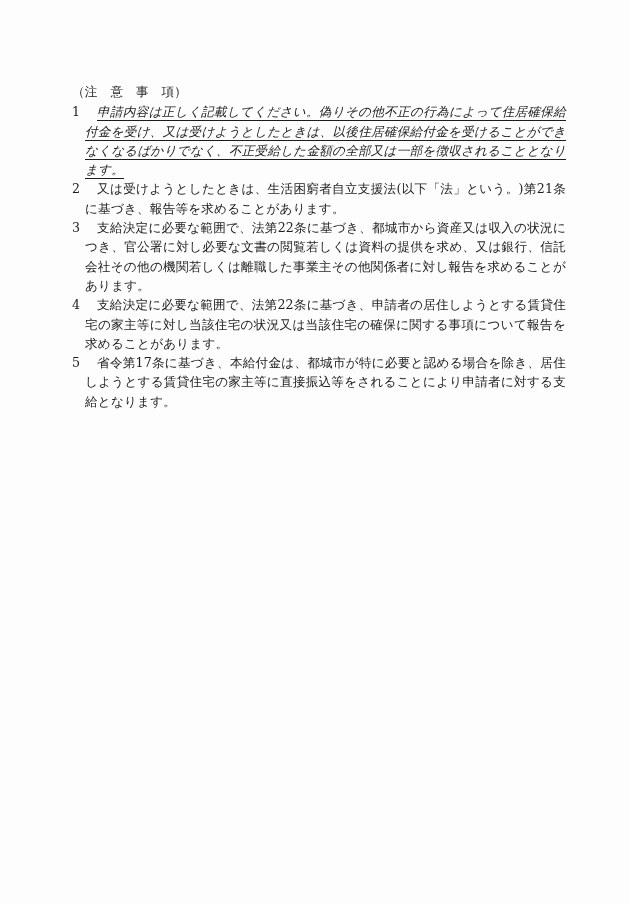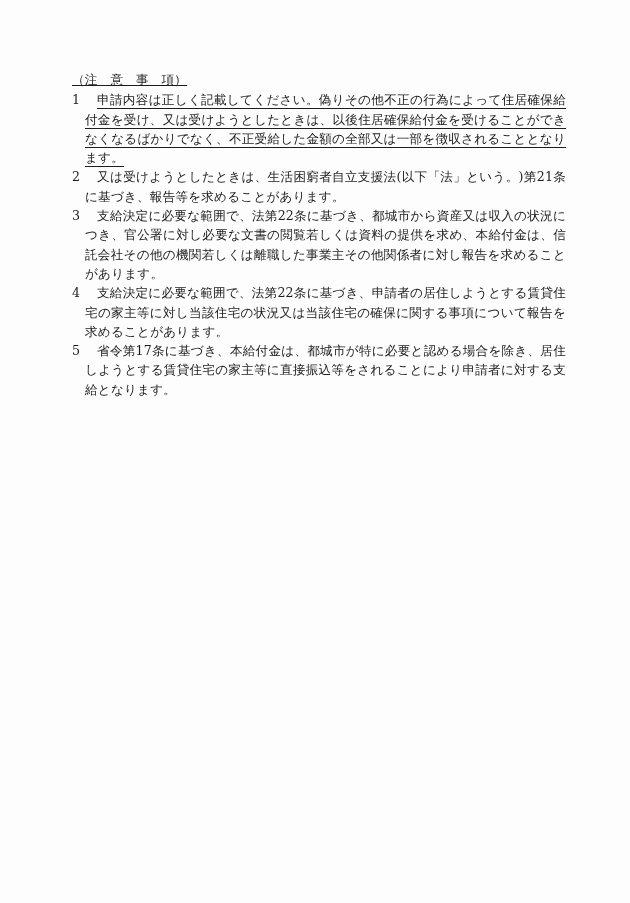--- a/index.html
+++ b/index.html
@@ -21,58 +21,58 @@
     position: absolute;
     left: 72px;
     top: 70px;
     width: 494px;
     font-size: 12.6px;
     line-height: 19.3px;
     letter-spacing: 0.2px;
     text-align: justify;
   }
   .doc-title {
-    margin: 0 0 1px 0;
+    margin: 12px 0 1px 0;
     font-size: 12.6px;
     font-weight: normal;
-    text-decoration: underline;
   }
   .note-item {
     padding-left: 13px;   
     text-indent: -13px;   
   }
   .note-item .num {
     display: inline-block;
     text-indent: 0;
     width: 25px;          
   }
   .note-item .txt.underlined {
     text-decoration: underline;
     text-underline-offset: 3.5px;
     text-decoration-thickness: 1px;
+    font-style: italic;
   }
 </style>
 </head>
 <body>
 
 <div class="page">
   <div class="content">
 
     <p class="doc-title">（注　意　事　項）</p>
 
     <div class="note-item" id="item-0">
       <span class="num">1</span><span class="txt underlined">申請内容は正しく記載してください。偽りその他不正の行為によって住居確保給付金を受け、又は受けようとしたときは、以後住居確保給付金を受けることができなくなるばかりでなく、不正受給した金額の全部又は一部を徴収されることとなります。</span>
     </div>
 
     <div class="note-item" id="item-1">
       <span class="num">2</span><span class="txt">又は受けようとしたときは、生活困窮者自立支援法(以下「法」という。)第21条に基づき、報告等を求めることがあります。</span>
     </div>
 
     <div class="note-item" id="item-2">
-      <span class="num">3</span><span class="txt">支給決定に必要な範囲で、法第22条に基づき、都城市から資産又は収入の状況につき、官公署に対し必要な文書の閲覧若しくは資料の提供を求め、本給付金は、信託会社その他の機関若しくは離職した事業主その他関係者に対し報告を求めることがあります。</span>
+      <span class="num">3</span><span class="txt">支給決定に必要な範囲で、法第22条に基づき、都城市から資産又は収入の状況につき、官公署に対し必要な文書の閲覧若しくは資料の提供を求め、又は銀行、信託会社その他の機関若しくは離職した事業主その他関係者に対し報告を求めることがあります。</span>
     </div>
 
     <div class="note-item" id="item-3">
       <span class="num">4</span><span class="txt">支給決定に必要な範囲で、法第22条に基づき、申請者の居住しようとする賃貸住宅の家主等に対し当該住宅の状況又は当該住宅の確保に関する事項について報告を求めることがあります。</span>
     </div>
 
     <div class="note-item" id="item-4">
       <span class="num">5</span><span class="txt">省令第17条に基づき、本給付金は、都城市が特に必要と認める場合を除き、居住しようとする賃貸住宅の家主等に直接振込等をされることにより申請者に対する支給となります。</span>
     </div>
 

